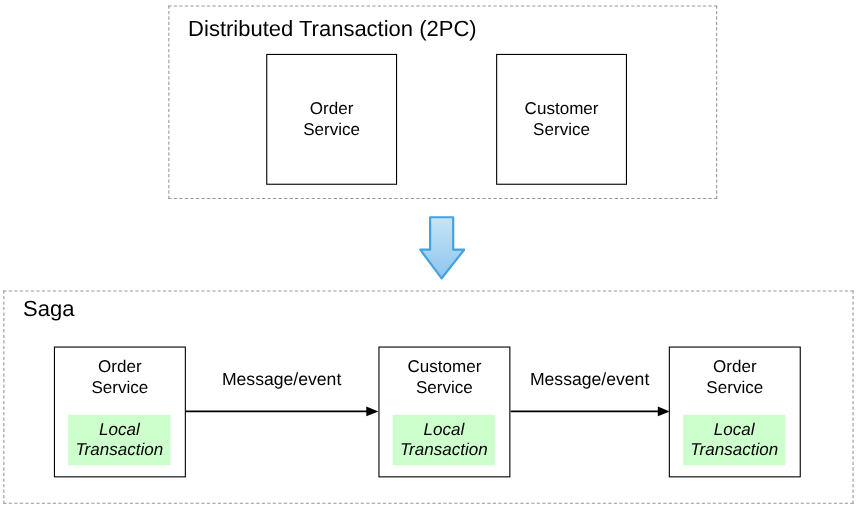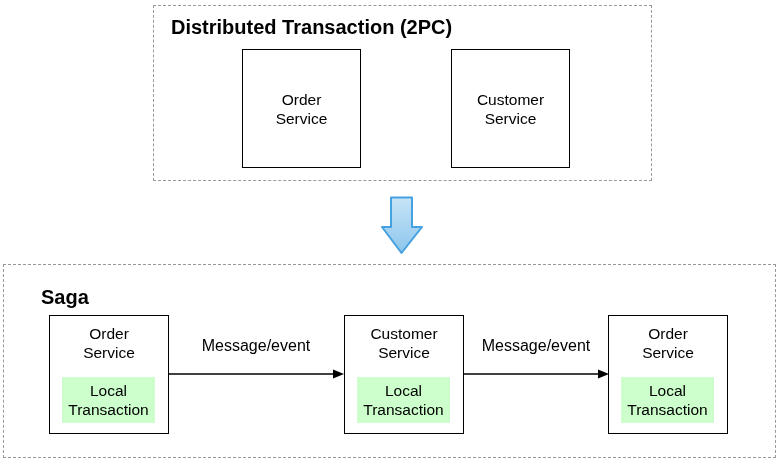--- a/index.html
+++ b/index.html
@@ -7,24 +7,24 @@
     position:relative;width:779px;height:465px;background:#ffffff;
     font-family:"Liberation Sans","DejaVu Sans",sans-serif;color:#000;
     overflow:hidden;
   }
   .group{
     position:absolute;border:1px dashed #999999;box-sizing:border-box;background:#ffffff;
   }
   .pc-group{left:153px;top:5px;width:499px;height:176px;}
   .saga-group{left:3px;top:264px;width:773px;height:194px;}
   .group-title{
-    position:absolute;font-size:20px;line-height:24px;white-space:nowrap;font-weight:bold;
+    position:absolute;font-size:20px;line-height:24px;white-space:nowrap;
   }
   .pc-title{left:17px;top:9px;}
-  .saga-title{left:17px;top:20px;margin-left:20px;}
+  .saga-title{left:17px;top:4px;}
   .service-box{
     position:absolute;width:119px;height:119px;border:1.5px solid #000;
     box-sizing:border-box;background:#fff;
   }
   .centered-label{
     position:absolute;inset:0;display:flex;flex-direction:column;
     align-items:center;justify-content:center;text-align:center;
     font-size:15.5px;line-height:19px;
   }
   .pc-a{left:88px;top:43px;}
@@ -37,20 +37,21 @@
   .saga-node-1{left:45px;top:50px;}
   .saga-node-2{left:340px;top:50px;}
   .saga-node-3{left:604px;top:50px;}
   .node-label{
     margin-top:8px;text-align:center;font-size:15.5px;line-height:19px;
   }
   .node-label span, .centered-label span, .local-label span{display:block;}
   .local-box{
     position:absolute;left:12px;top:61px;width:93px;height:46px;
     background:#ccffcc;
+    font-style:italic;
   }
   .local-label{
     position:absolute;inset:0;display:flex;flex-direction:column;
     align-items:center;justify-content:center;text-align:center;
     font-size:15.5px;line-height:19px;
   }
   .edge-arrow{position:absolute;top:101px;height:16px;}
   .edge-arrow-1{left:165px;width:176px;}
   .edge-arrow-2{left:460px;width:146px;}
   .edge-label{

